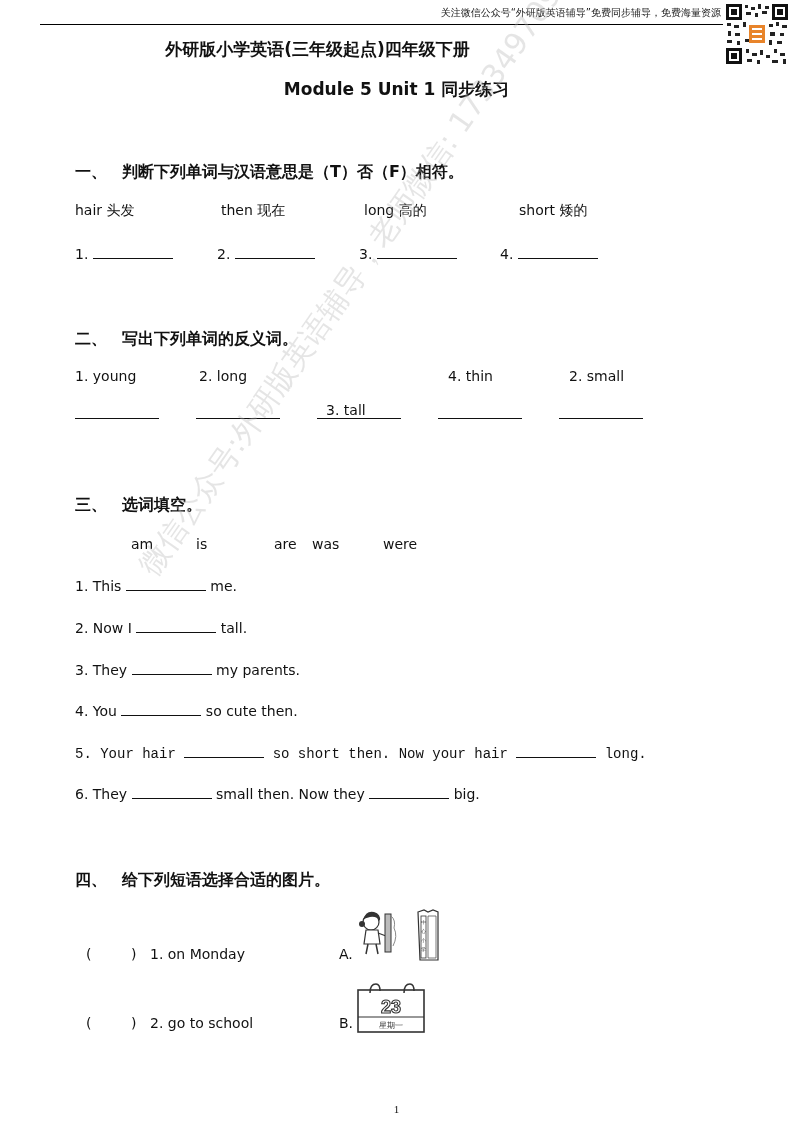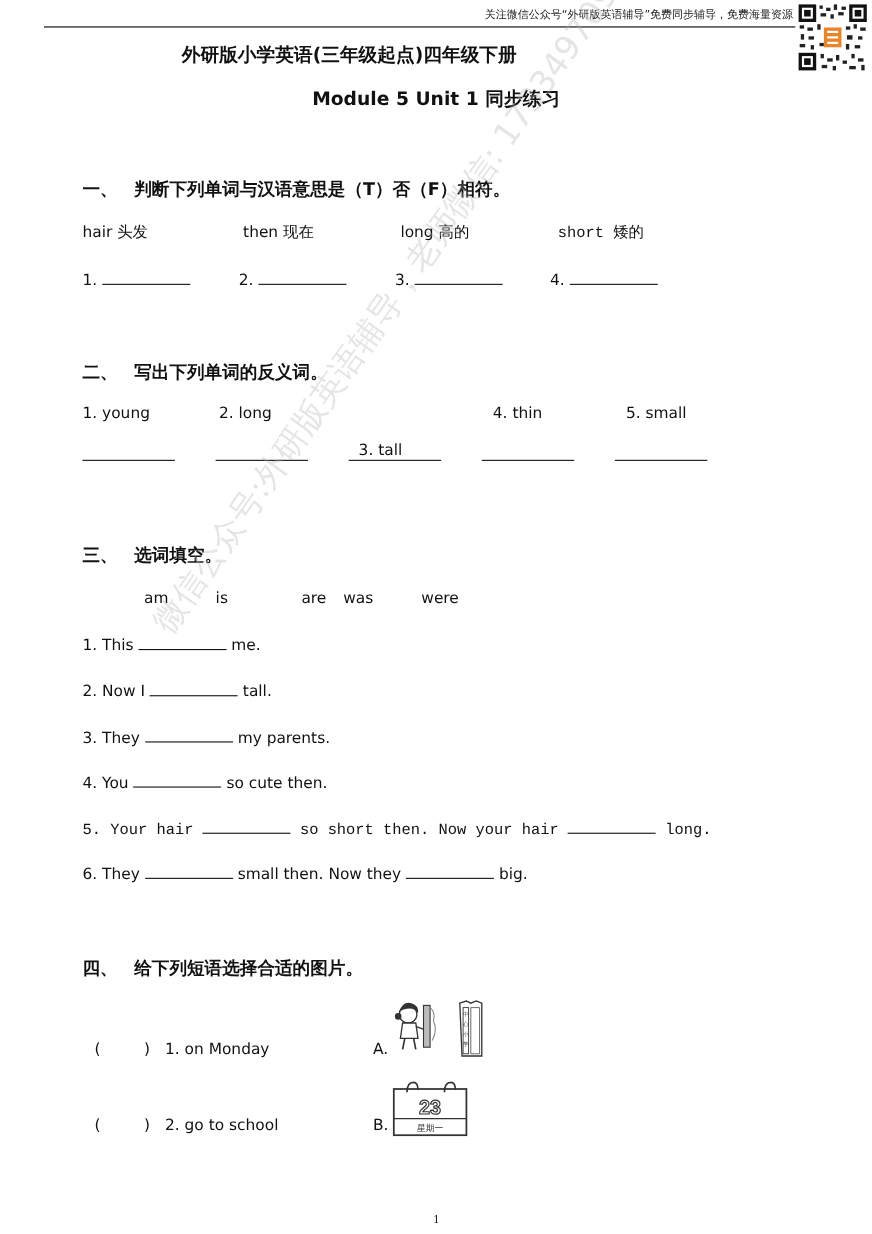--- a/index.html
+++ b/index.html
@@ -76,34 +76,34 @@
 </svg>
 
 <div class="abs title1">外研版小学英语(三年级起点)四年级下册</div>
 <div class="abs title2">Module 5 Unit 1 同步练习</div>
 
 <div class="abs sec-h" style="top:162px; left:75px;">一、</div>
 <div class="abs sec-h" style="top:162px; left:122px;">判断下列单词与汉语意思是（T）否（F）相符。</div>
 <div class="abs body-t" style="top:202px; left:75px;">hair 头发</div>
 <div class="abs body-t" style="top:202px; left:221px;">then 现在</div>
 <div class="abs body-t" style="top:202px; left:364px;">long 高的</div>
-<div class="abs body-t" style="top:202px; left:507px;font-family:Liberation Mono, monospace;">short 矮的</div>
+<div class="abs body-t" style="top:202px; left:519px;">short 矮的</div>
 
 <div class="abs body-t" style="top:244px; left:75px;"><span>1.</span> <span class="blank"></span></div>
 <div class="abs body-t" style="top:244px; left:217px;"><span>2.</span> <span class="blank"></span></div>
 <div class="abs body-t" style="top:244px; left:359px;"><span>3.</span> <span class="blank"></span></div>
 <div class="abs body-t" style="top:244px; left:500px;"><span>4.</span> <span class="blank"></span></div>
 
 <div class="abs sec-h" style="top:329px; left:75px;">二、</div>
 <div class="abs sec-h" style="top:329px; left:122px;">写出下列单词的反义词。</div>
 <div class="abs body-t" style="top:368px; left:75px;">1. young</div>
 <div class="abs body-t" style="top:368px; left:199px;">2. long</div>
 <div class="abs body-t" style="top:368px; left:326px;margin-top:34px;">3. tall</div>
 <div class="abs body-t" style="top:368px; left:448px;">4. thin</div>
-<div class="abs body-t" style="top:368px; left:569px;">5. small</div>
+<div class="abs body-t" style="top:368px; left:569px;">2. small</div>
 <div class="abs" style="top:418px; left:75px;  width:84px; border-bottom:1.4px solid #111;"></div>
 <div class="abs" style="top:418px; left:196px; width:84px; border-bottom:1.4px solid #111;"></div>
 <div class="abs" style="top:418px; left:317px; width:84px; border-bottom:1.4px solid #111;"></div>
 <div class="abs" style="top:418px; left:438px; width:84px; border-bottom:1.4px solid #111;"></div>
 <div class="abs" style="top:418px; left:559px; width:84px; border-bottom:1.4px solid #111;"></div>
 
 <div class="abs sec-h" style="top:495px; left:75px;">三、</div>
 <div class="abs sec-h" style="top:495px; left:122px;">选词填空。</div>
 <div class="abs body-t" style="top:536px; left:131px;">am</div>
 <div class="abs body-t" style="top:536px; left:196px;">is</div>

